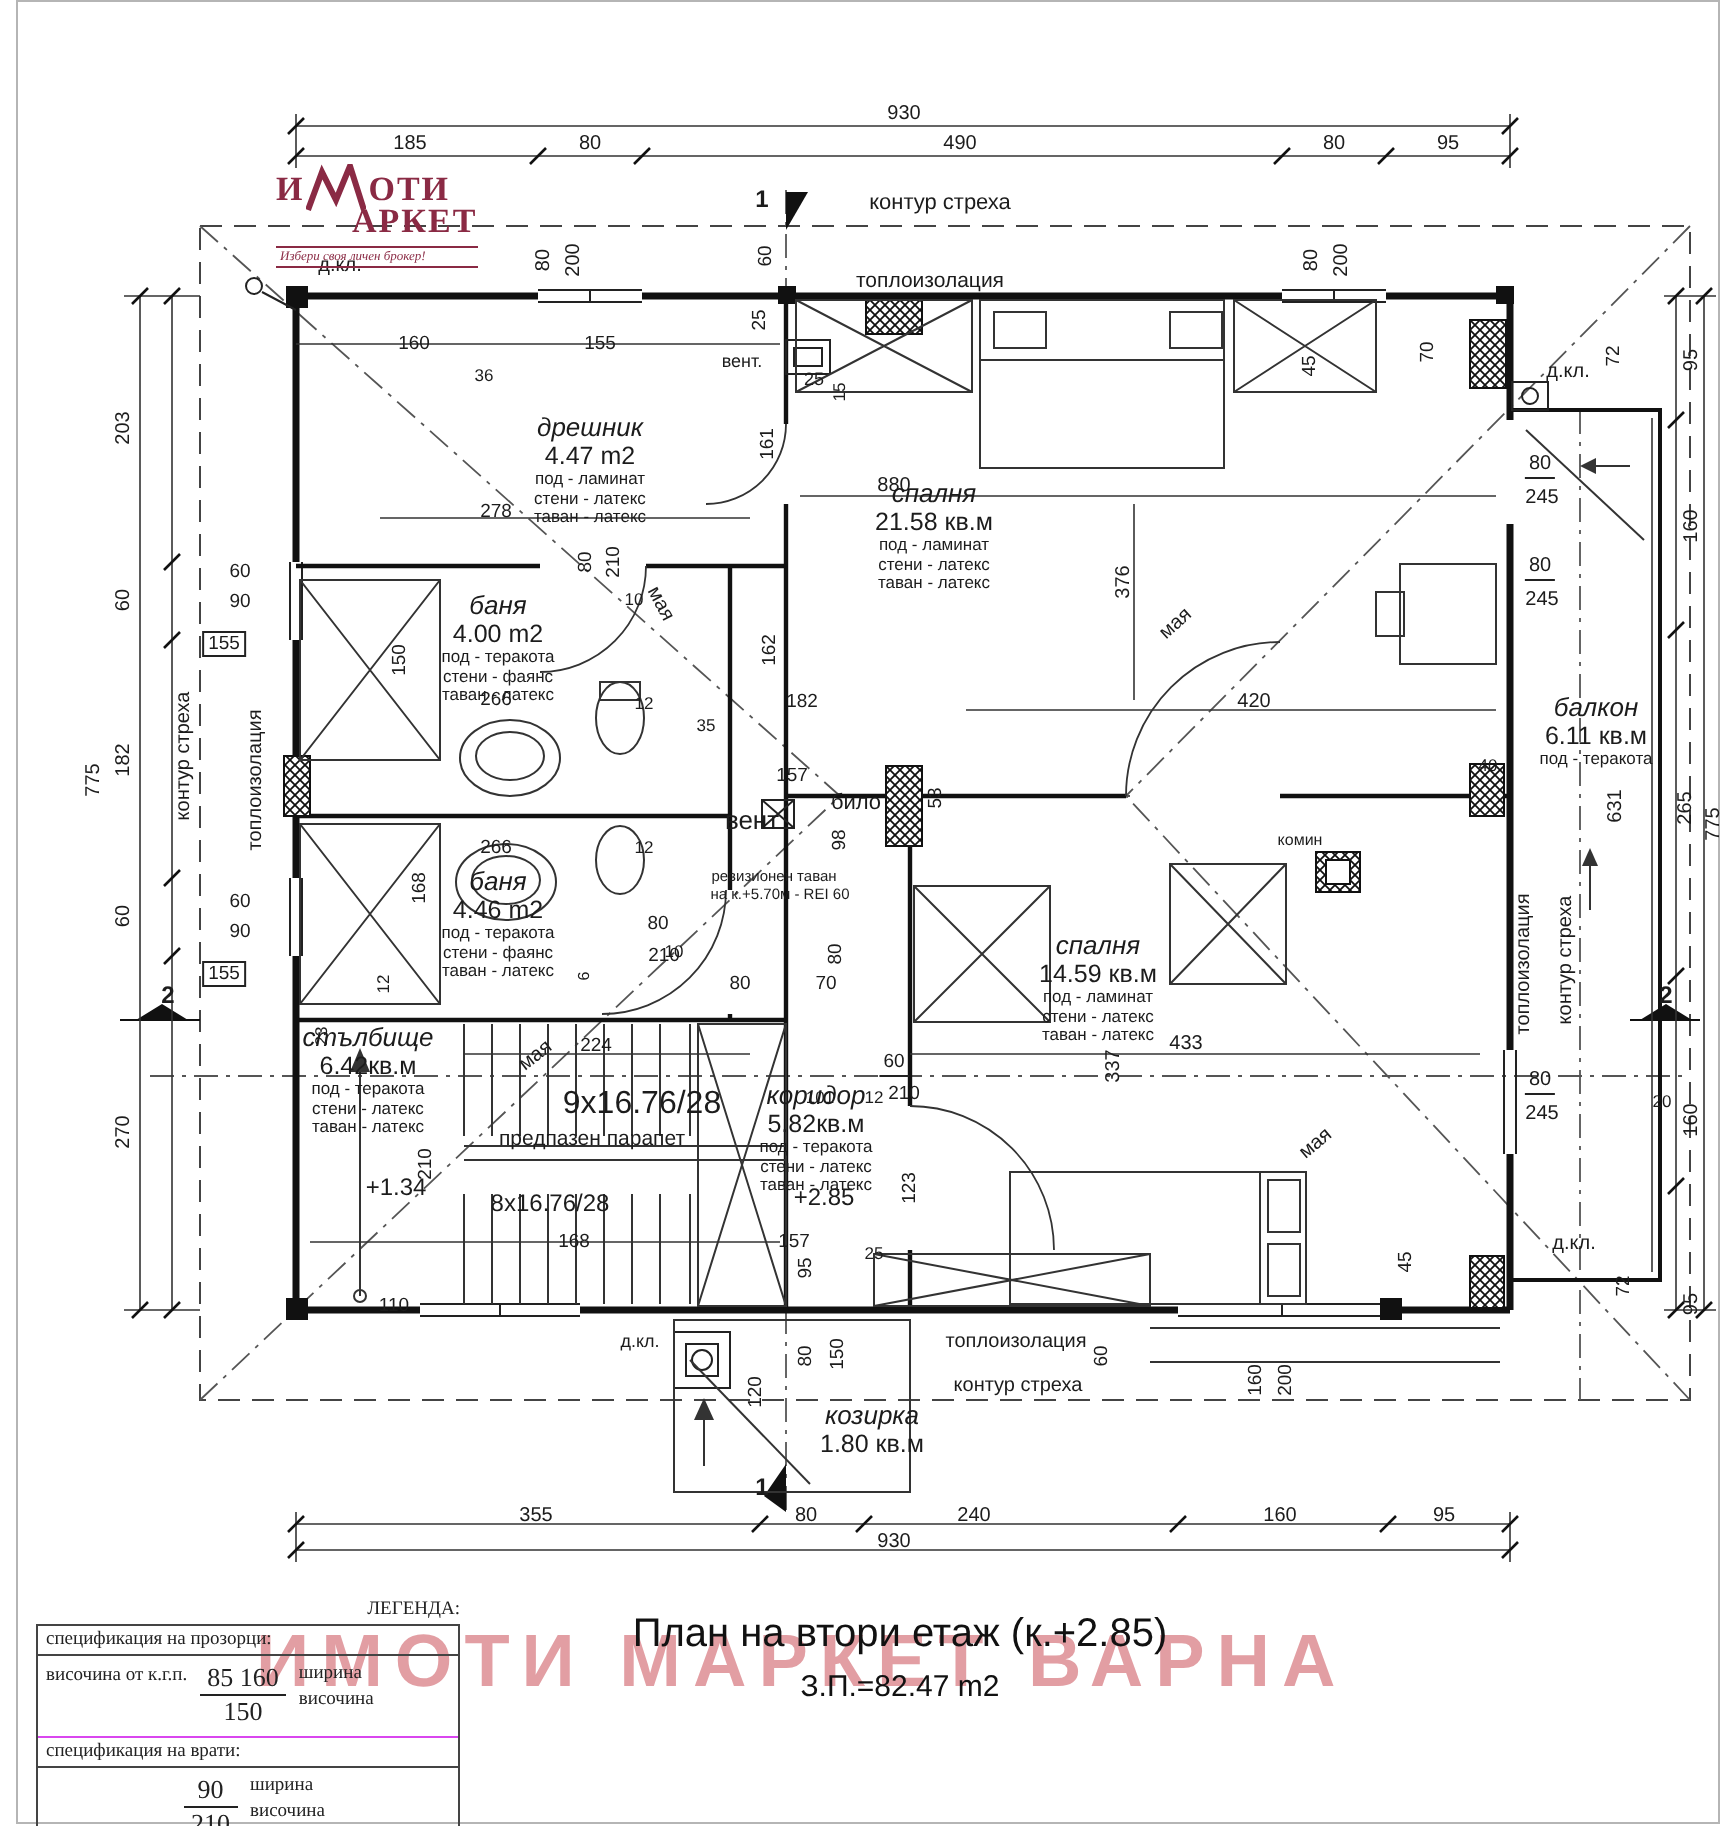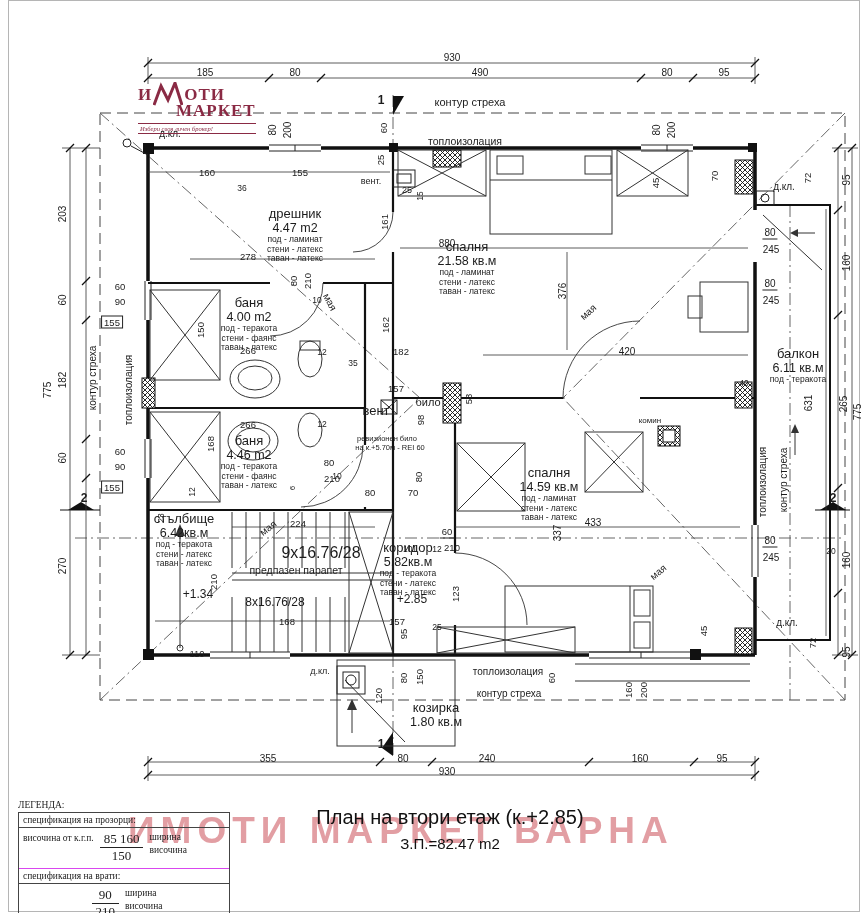--- a/index.html
+++ b/index.html
@@ -4,37 +4,37 @@
 <style>
   html,body{margin:0;padding:0;background:#fff;}
   .page{position:relative;width:867px;height:913px;background:#fff;overflow:hidden;
         font-family:"Liberation Sans",sans-serif;color:#1c1c1c;}
   .lbl{position:absolute;font-size:10px;line-height:11px;white-space:nowrap;color:#1c1c1c;
        transform:translate(-50%,-50%);z-index:5;}
   .lbl.box{border:1px solid #222;background:#fff;padding:0 2px;}
   .lbl.ul{border-bottom:1px solid #222;padding:0 2px 1px 2px;}
   .lbl.b{font-weight:bold;font-size:12px;}
   .room{position:absolute;transform:translate(-50%,0);text-align:center;z-index:5;white-space:nowrap;}
-  .room .rt{font-size:13px;line-height:14px;}
+  .room .rt{font-size:13px;line-height:14px;font-style:italic;}
   .room .ra{font-size:12.5px;line-height:14px;}
   .room .rf{font-size:8.5px;line-height:9.5px;}
   .watermark{position:absolute;left:128px;top:810px;width:660px;font-size:37px;font-weight:bold;
        letter-spacing:6px;color:rgba(202,78,88,0.55);z-index:2;white-space:nowrap;}
   .titleblock{position:absolute;left:210px;top:806px;width:480px;text-align:center;z-index:6;}
   .titleblock .t1{font-size:20px;color:#111;}
   .titleblock .t2{font-size:15px;margin-top:6px;color:#111;}
   .logo{position:absolute;left:138px;top:82px;z-index:6;color:#8a2a44;}
   .logo .r1{font-family:"Liberation Serif",serif;font-weight:bold;font-size:17px;letter-spacing:1px;display:flex;align-items:flex-end;}
   .logo .r1 svg{margin:0 1px -1px 1px;}
   .logo .r2{font-family:"Liberation Serif",serif;font-weight:bold;font-size:17px;letter-spacing:1px;margin-left:38px;margin-top:-4px;}
   .logo .tag{font-family:"Liberation Serif",serif;font-style:italic;font-size:6.5px;
        border-top:1px solid #8a2a44;border-bottom:1px solid #8a2a44;margin-top:2px;padding:1px 2px;}
   .legend{position:absolute;left:18px;top:800px;width:212px;z-index:6;
        font-family:"Liberation Serif",serif;font-size:9.5px;color:#222;}
-  .legend .head{text-align:left;margin-bottom:2px;}
+  .legend .head{text-align:right;margin-bottom:2px;}
   .legend .lbox{border:1px solid #444;}
   .legend .row{padding:2px 4px;border-bottom:1px solid #444;}
   .legend .row:last-child{border-bottom:none;}
   .legend .spec{display:flex;align-items:flex-start;padding:3px 4px 4px 4px;border-bottom:1px solid #d946ef;}
   .legend .spec:last-child{border-bottom:none;}
   .legend .frac{display:inline-block;text-align:center;margin:0 6px;}
   .legend .frac .top{font-size:13px;border-bottom:1px solid #222;padding:0 4px;}
   .legend .frac .bot{font-size:13px;padding:0 4px;}
   .legend .lab{display:inline-block;font-size:9.5px;line-height:13px;}
   .legend .pre{font-size:9.5px;line-height:15px;}
@@ -232,21 +232,21 @@
   <div class="watermark">ИМОТИ МАРКЕТ ВАРНА</div>
 
   <div class="logo">
     <div class="r1">
       <span>И</span>
       <svg width="30" height="24" viewBox="0 0 30 24">
         <path d="M1,23 L8,4 L15,18 L22,1 L29,23" fill="none" stroke="#8a2a44" stroke-width="3"></path>
       </svg>
       <span>ОТИ</span>
     </div>
-    <div class="r2">МАРКЕТ</div>
+    <div class="r2">АРКЕТ</div>
     <div class="tag">Избери своя личен брокер!</div>
   </div>
 
   <div id="labels">
       <div class="lbl" style="left: 452px; top: 57px; transform: translate(-50%, -50%);">930</div>
       <div class="lbl" style="left: 205px; top: 72px; transform: translate(-50%, -50%);">185</div>
       <div class="lbl" style="left: 295px; top: 72px; transform: translate(-50%, -50%);">80</div>
       <div class="lbl" style="left: 480px; top: 72px; transform: translate(-50%, -50%);">490</div>
       <div class="lbl" style="left: 667px; top: 72px; transform: translate(-50%, -50%);">80</div>
       <div class="lbl" style="left: 724px; top: 72px; transform: translate(-50%, -50%);">95</div>
@@ -290,21 +290,21 @@
       <div class="lbl" style="left: 210px; top: 444px; font-size: 9.5px; transform: translate(-50%, -50%) rotate(-90deg);">168</div>
       <div class="lbl" style="left: 322px; top: 424px; font-size: 8.5px; transform: translate(-50%, -50%);">12</div>
       <div class="lbl" style="left: 329px; top: 462px; font-size: 9.5px; transform: translate(-50%, -50%);">80</div>
       <div class="lbl" style="left: 332px; top: 478px; font-size: 9.5px; transform: translate(-50%, -50%);">210</div>
       <div class="lbl" style="left: 292px; top: 488px; font-size: 8px; transform: translate(-50%, -50%) rotate(-90deg);">6</div>
       <div class="lbl" style="left: 192px; top: 492px; font-size: 8.5px; transform: translate(-50%, -50%) rotate(-90deg);">12</div>
       <div class="lbl" style="left: 161px; top: 518px; font-size: 8.5px; transform: translate(-50%, -50%) rotate(-90deg);">23</div>
       <div class="lbl" style="left: 120px; top: 451px; font-size: 9.5px; transform: translate(-50%, -50%);">60</div>
       <div class="lbl" style="left: 120px; top: 466px; font-size: 9.5px; transform: translate(-50%, -50%);">90</div>
       <div class="lbl box" style="left: 112px; top: 487px; font-size: 9.5px; transform: translate(-50%, -50%);">155</div>
-      <div class="lbl" style="left: 387px; top: 438px; font-size: 7.5px; transform: translate(-50%, -50%);">ревизионен било</div>
+      <div class="lbl" style="left: 387px; top: 438px; font-size: 7.5px; transform: translate(-50%, -50%);">ревизионен таван</div>
       <div class="lbl" style="left: 390px; top: 447px; font-size: 7.5px; transform: translate(-50%, -50%);">на к.+5.70м - REI 60</div>
       <div class="lbl" style="left: 396px; top: 388px; font-size: 9.5px; transform: translate(-50%, -50%);">157</div>
       <div class="lbl" style="left: 428px; top: 402px; font-size: 11px; transform: translate(-50%, -50%);">било</div>
       <div class="lbl" style="left: 468px; top: 399px; font-size: 9.5px; transform: translate(-50%, -50%) rotate(-90deg);">53</div>
       <div class="lbl" style="left: 420px; top: 420px; font-size: 9.5px; transform: translate(-50%, -50%) rotate(-90deg);">98</div>
       <div class="lbl" style="left: 337px; top: 476px; font-size: 8.5px; transform: translate(-50%, -50%);">10</div>
       <div class="lbl" style="left: 370px; top: 492px; font-size: 9.5px; transform: translate(-50%, -50%);">80</div>
       <div class="lbl" style="left: 413px; top: 492px; font-size: 9.5px; transform: translate(-50%, -50%);">70</div>
       <div class="lbl" style="left: 418px; top: 477px; font-size: 9.5px; transform: translate(-50%, -50%) rotate(-90deg);">80</div>
       <div class="lbl" style="left: 650px; top: 420px; font-size: 8px; transform: translate(-50%, -50%);">комин</div>

